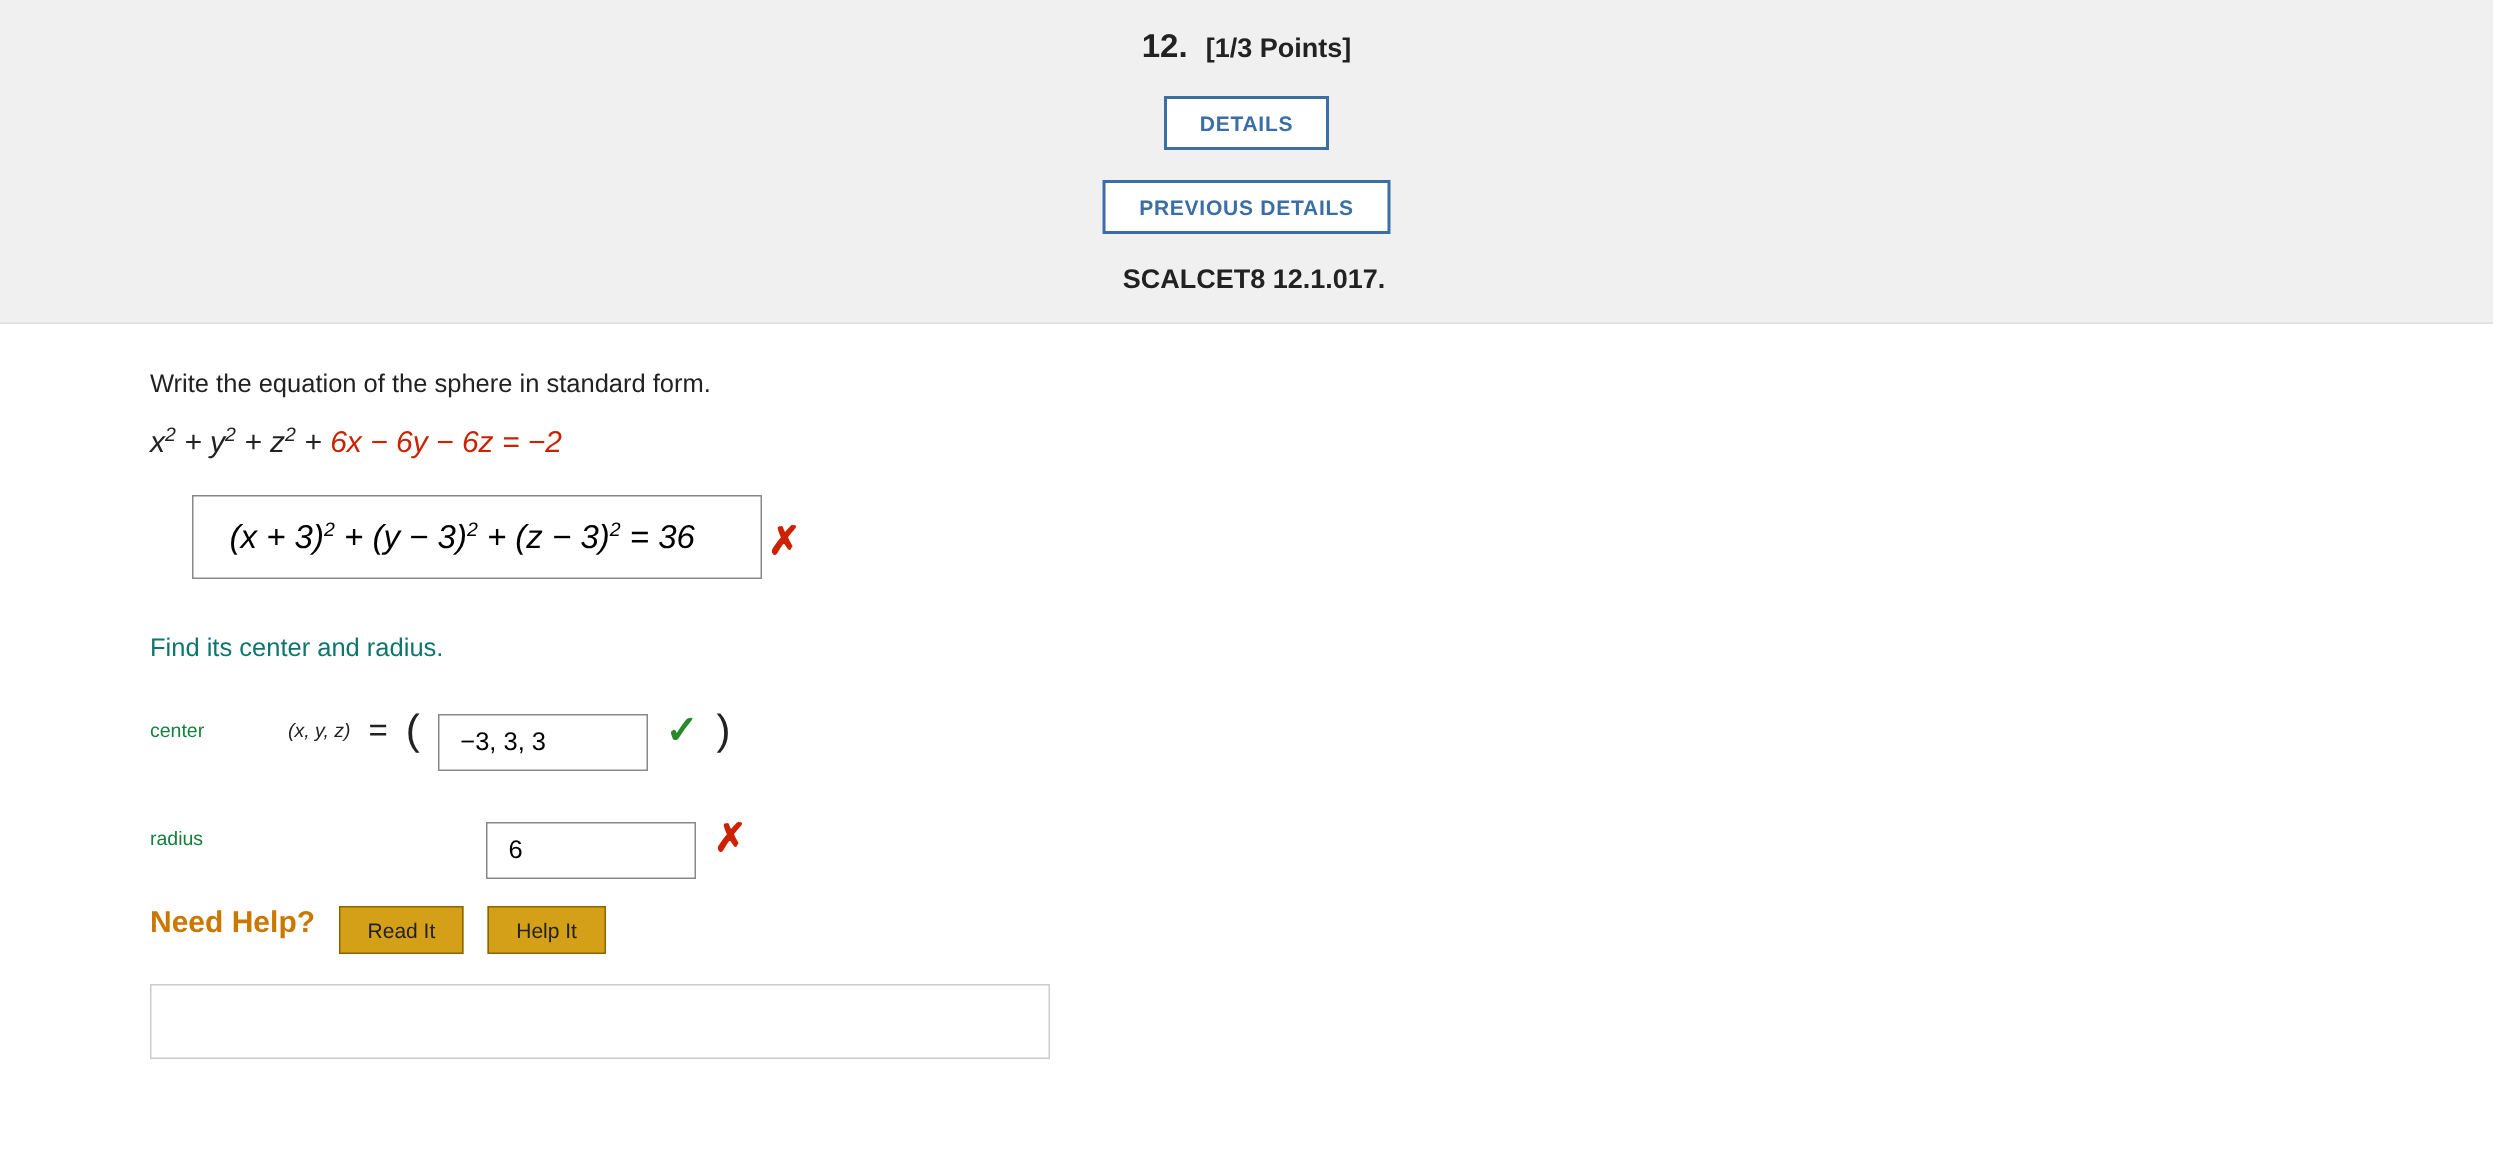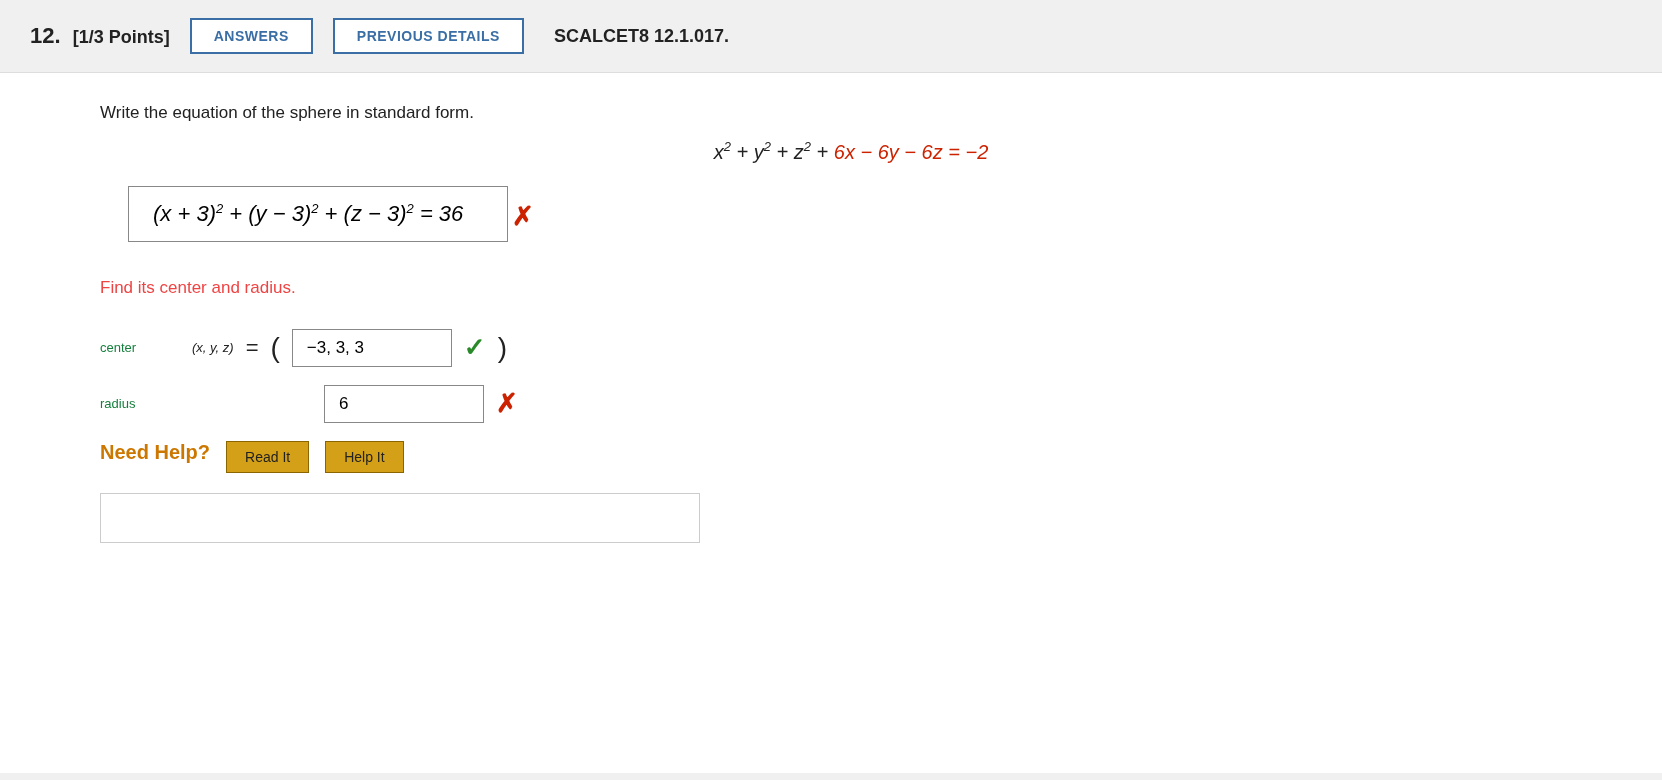--- a/index.html
+++ b/index.html
@@ -10,20 +10,21 @@
       min-height: 780px;
     }
 
     .header-bar {
       background: #f0f0f0;
       padding: 18px 30px;
       display: flex;
       align-items: center;
       gap: 20px;
       border-bottom: 1px solid #ddd;
+      flex-direction: column;
     }
 
     .question-number {
       font-size: 22px;
       font-weight: bold;
       color: #222;
       white-space: nowrap;
     }
 
     .btn-outline {
@@ -52,21 +53,21 @@
     }
 
     .problem-text {
       font-size: 17px;
       color: #222;
       margin-bottom: 16px;
     }
 
     .equation-display {
       font-size: 20px;
-      text-align: center;
+      text-align: left;
       margin-bottom: 22px;
       color: #222;
       font-style: italic;
     }
 
     .equation-display .red-part {
       color: #cc2200;
     }
 
     .answer-box {
@@ -95,22 +96,22 @@
     }
 
     .correct-icon {
       color: #2a8a2a;
       font-size: 26px;
       font-weight: bold;
     }
 
     .find-text {
       font-size: 17px;
-      color: #ef4444;
-      margin-bottom: 31px;
+      color: #0f766e;
+      margin-bottom: 18px;
     }
 
     .input-row {
       display: flex;
       align-items: center;
       margin-bottom: 18px;
       gap: 12px;
     }
 
     .label-text {
@@ -128,22 +129,23 @@
     .equals-paren {
       font-size: 22px;
       color: #222;
       font-style: normal;
     }
 
     .input-field {
       border: 1.5px solid #888;
       padding: 8px 14px;
       font-size: 17px;
-      width: 160px;
-      background: white;
+      width: 140px;
+      background: white;
+      margin-top: 16px;
     }
 
     .paren-close {
       font-size: 28px;
       color: #222;
     }
 
     .need-help-section {
       display: flex;
       gap: 16px;
@@ -179,21 +181,21 @@
     }
   </style>
 </head>
 <body>
 
 <div class="header-bar">
   <span class="question-number">
     <span>12.</span>
     <span style="font-size:18px; margin-left:6px;">[1/3 Points]</span>
   </span>
-  <button class="btn-outline">ANSWERS</button>
+  <button class="btn-outline">DETAILS</button>
   <button class="btn-outline">PREVIOUS DETAILS</button>
   <span class="problem-code">SCALCET8 12.1.017.</span>
 </div>
 
 <div class="content-area">
 
   <p class="problem-text">Write the equation of the sphere in standard form.</p>
 
   <div class="equation-display">
     <em>x</em><sup>2</sup> + <em>y</em><sup>2</sup> + <em>z</em><sup>2</sup> + <span class="red-part">6<em>x</em> − 6<em>y</em> − 6<em>z</em> = −2</span>

